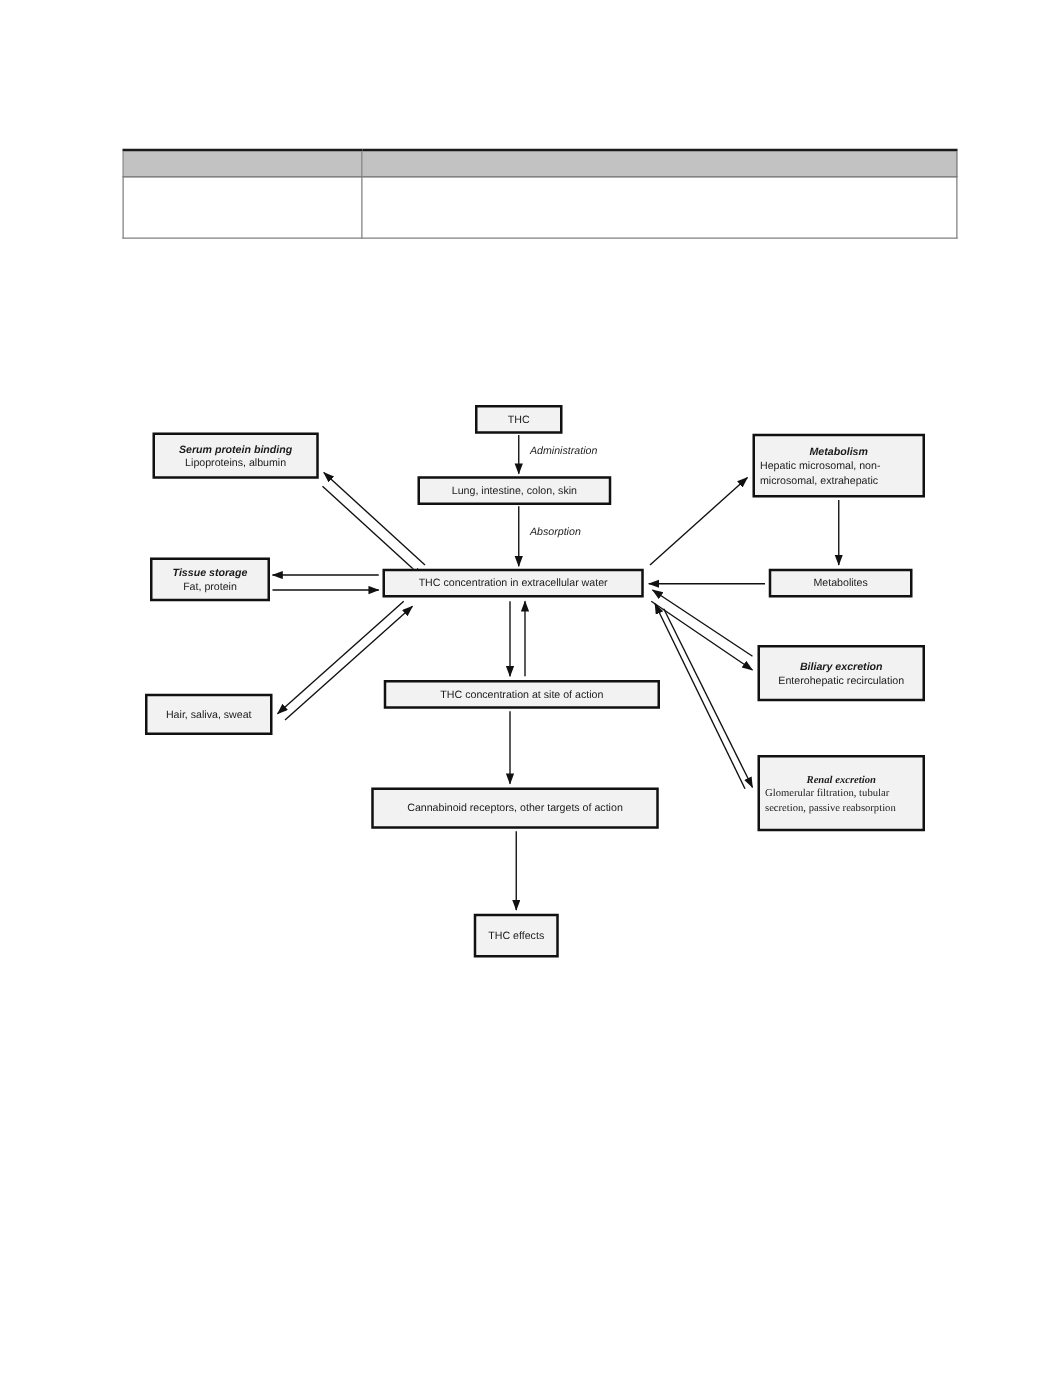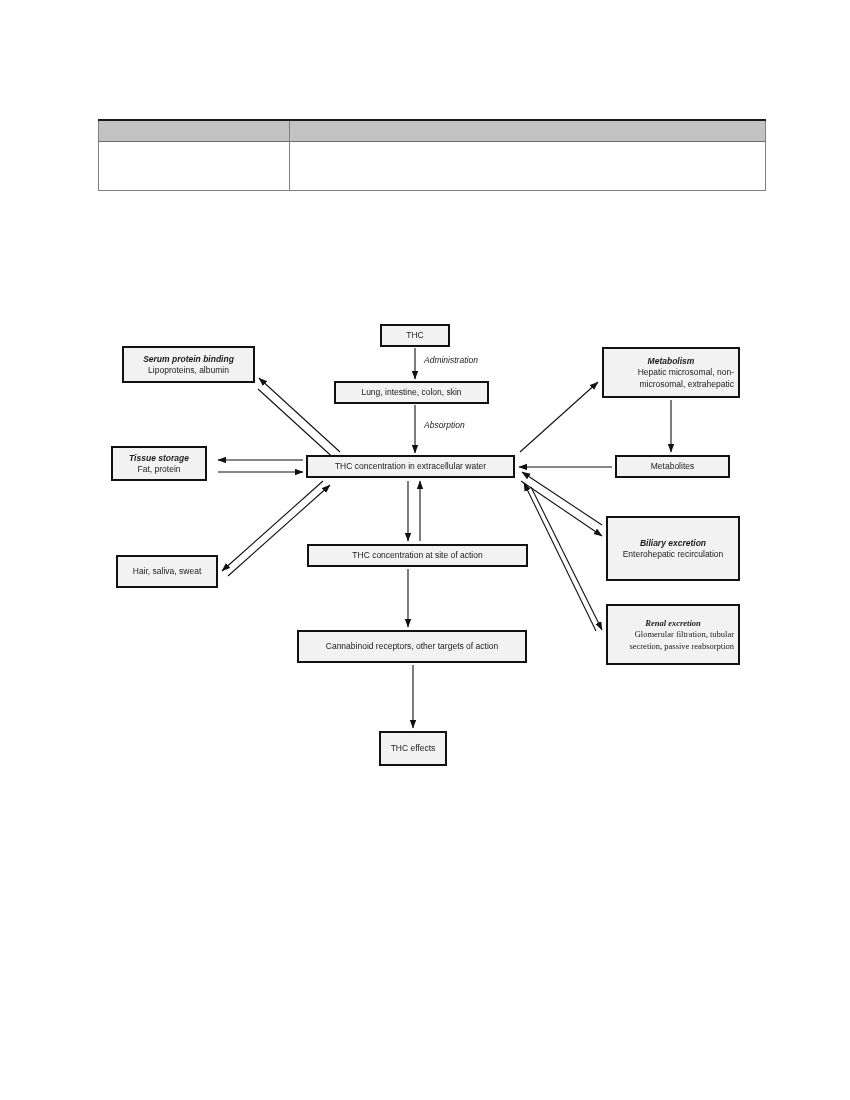--- a/index.html
+++ b/index.html
@@ -69,21 +69,21 @@
 
   .node {
     position: absolute;
     box-sizing: border-box;
     background: #f2f2f2;
     border: 2px solid #111111;
     display: flex;
     flex-direction: column;
     align-items: center;
     justify-content: center;
-    text-align: right;
+    text-align: left;
     font-size: 8.5px;
     line-height: 11.5px;
     color: #1a1a1a;
     padding: 2px 4px;
   }
   .node .node-title {
     font-weight: bold;
     font-style: italic;
     font-size: 8.5px;
     line-height: 12px;
@@ -106,29 +106,29 @@
     font-size: 8.5px;
     font-style: italic;
     color: #1a1a1a;
     white-space: nowrap;
   }
 
   
   #node-thc                 { left: 380px; top: 324px; width: 70px;  height: 23px; }
   #node-routes              { left: 334px; top: 381px; width: 155px; height: 23px; }
   #node-serum               { left: 122px; top: 346px; width: 133px; height: 37px; }
-  #node-tissue              { left: 111px; top: 446px; width: 96px;  height: 35px; }
+  #node-tissue              { left: 120px; top: 446px; width: 96px;  height: 35px; }
   #node-hair                { left: 116px; top: 555px; width: 102px; height: 33px; }
   #node-metabolism          { left: 602px; top: 347px; width: 138px; height: 51px; }
   #node-metabolites         { left: 615px; top: 455px; width: 115px; height: 23px; }
   #node-central             { left: 306px; top: 455px; width: 209px; height: 23px; }
   #node-site                { left: 307px; top: 544px; width: 221px; height: 23px; }
   #node-receptors           { left: 297px; top: 630px; width: 230px; height: 33px; }
   #node-effects             { left: 379px; top: 731px; width: 68px;  height: 35px; }
-  #node-biliary             { left: 606px; top: 516px; width: 134px; height: 65px; }
+  #node-biliary             { left: 606px; top: 516px; width: 134px; height: 45px; }
   #node-renal               { left: 606px; top: 604px; width: 134px; height: 61px; font-family: Liberation Serif, serif; }
 
   #label-administration     { left: 424px; top: 355px; }
   #label-absorption         { left: 424px; top: 420px; }
 </style>
 </head>
 <body>
 
 <table id="data-table">
   <tbody>

